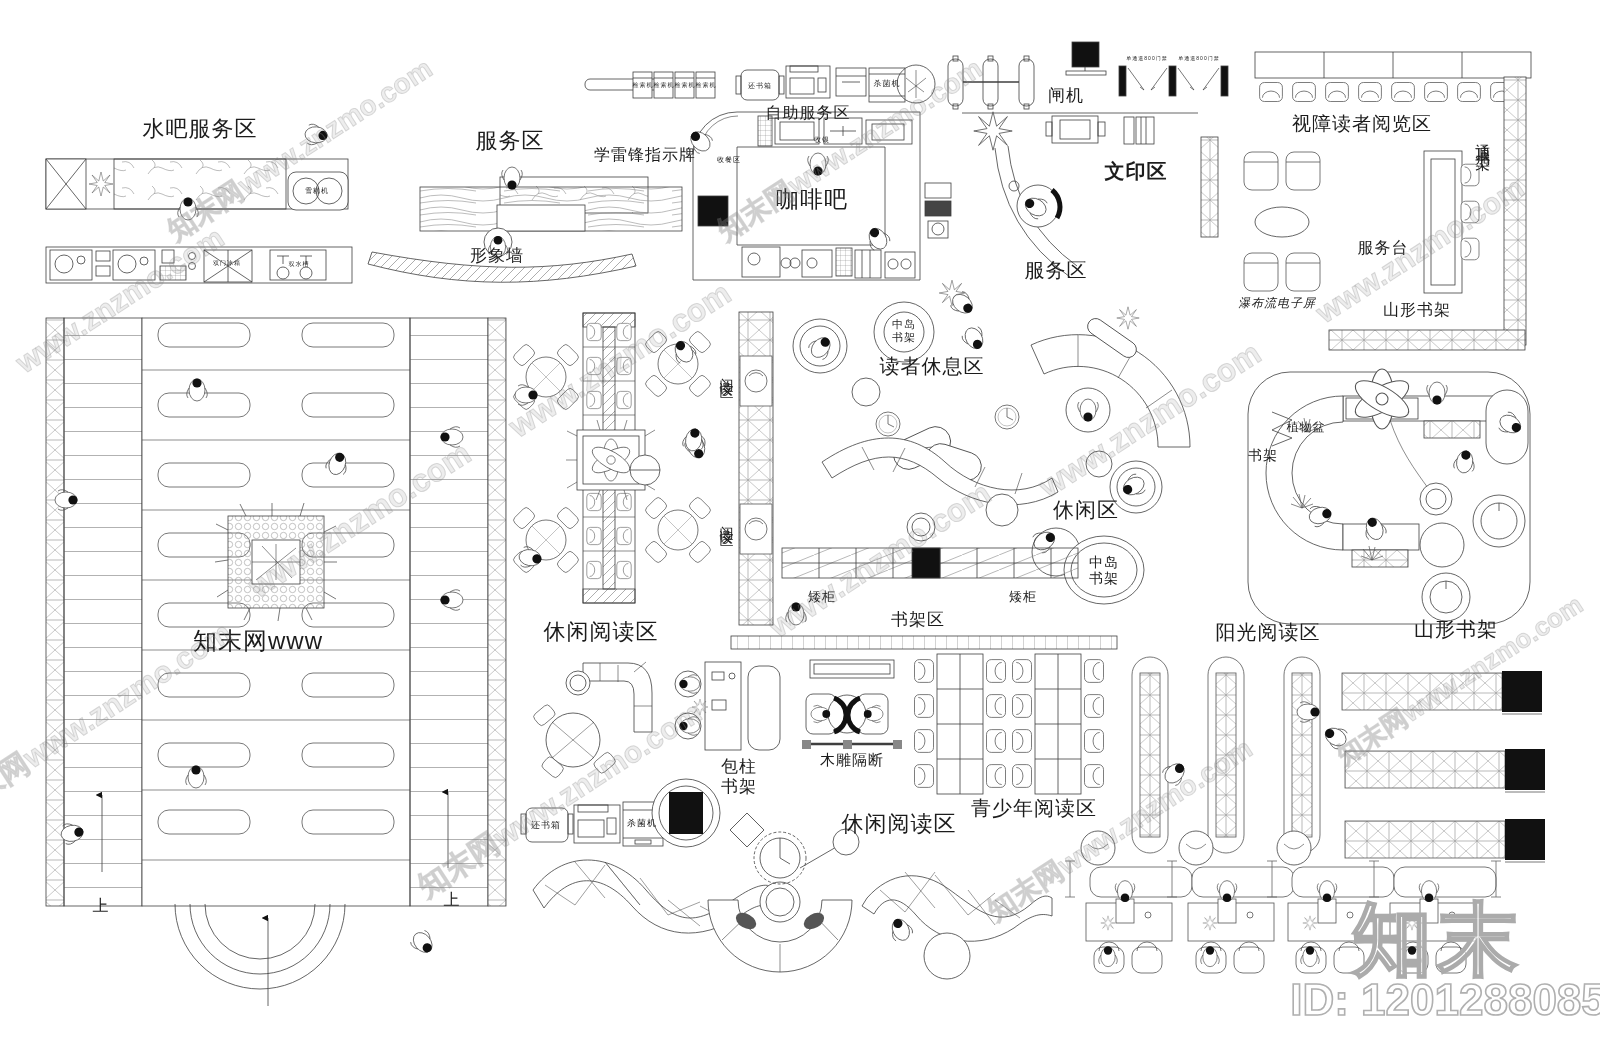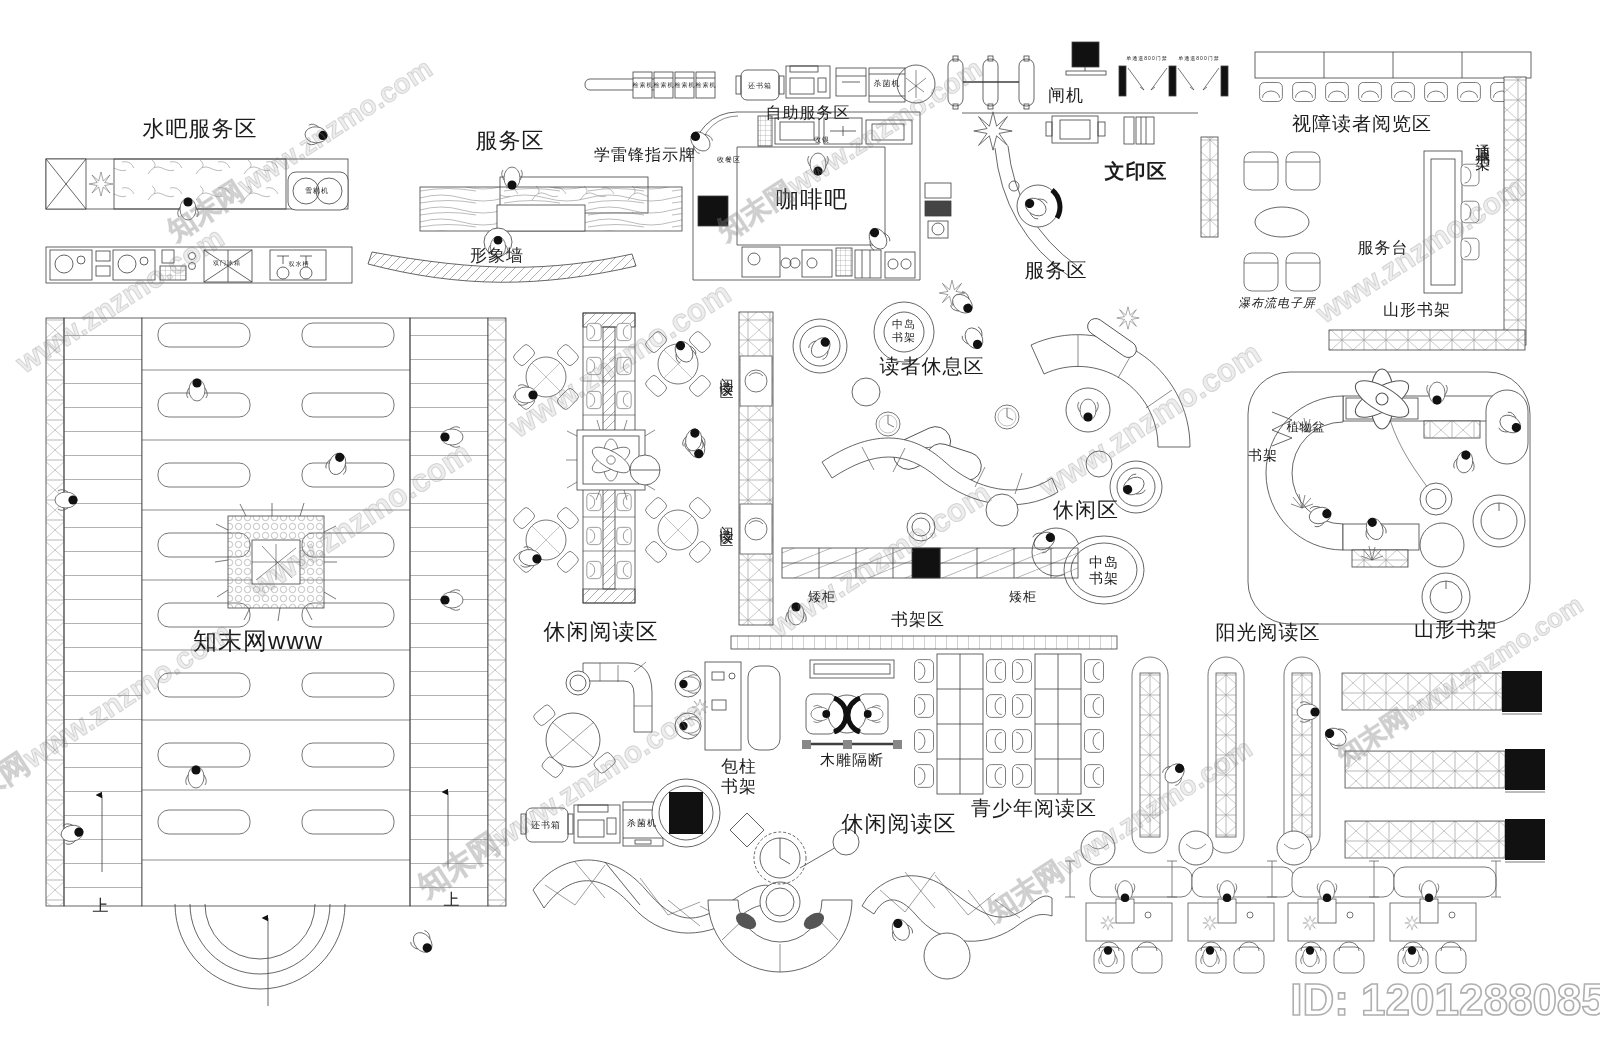--- a/index.html
+++ b/index.html
@@ -648,20 +648,21 @@
       <div class="lbl" style="left: 1199px; top: 59px; font-size: 5px;">单通道800门禁</div>
       <div class="lbl" style="left: 822px; top: 140px; font-size: 7px;">收银</div>
       <div class="lbl" style="left: 729px; top: 160px; font-size: 7px;">收餐区</div>
       <div class="lbl" style="left: 317px; top: 191px; font-size: 7px;">雪糕机</div>
       <div class="lbl" style="left: 227px; top: 263px; font-size: 6px;">双门冰箱</div>
       <div class="lbl" style="left: 299px; top: 264px; font-size: 6px;">双水槽</div>
       <div class="lbl" style="left: 546px; top: 825px; font-size: 9px;">还书箱</div>
       <div class="lbl" style="left: 642px; top: 823px; font-size: 9px;">杀菌机</div>
     </div>
 <div id="watermarks">
+  <div class="brand" style="left:1438px;top:941px;font-size:80px;letter-spacing:6px;">知末</div>
   <div class="brand" style="left:1448px;top:1000px;font-size:44px;-webkit-text-stroke:1.6px #b0b0b0;">ID: 1201288085</div>
 <div class="wm" style="left: 120px; top: 300px; font-size: 30px;">www.znzmo.com</div>
       <div class="wm" style="left: 90px; top: 720px; font-size: 30px;">知末网www.znzmo.com</div>
       <div class="wm" style="left: 360px; top: 520px; font-size: 32px;">www.znzmo.com</div>
       <div class="wm" style="left: 300px; top: 150px; font-size: 28px;">知末网www.znzmo.com</div>
       <div class="wm" style="left: 620px; top: 360px; font-size: 32px;">www.znzmo.com</div>
       <div class="wm" style="left: 560px; top: 800px; font-size: 30px;">知末网www.znzmo.com</div>
       <div class="wm" style="left: 880px; top: 560px; font-size: 32px;">www.znzmo.com</div>
       <div class="wm" style="left: 850px; top: 150px; font-size: 28px;">知末网www.znzmo.com</div>
       <div class="wm" style="left: 1150px; top: 420px; font-size: 32px;">www.znzmo.com</div>

